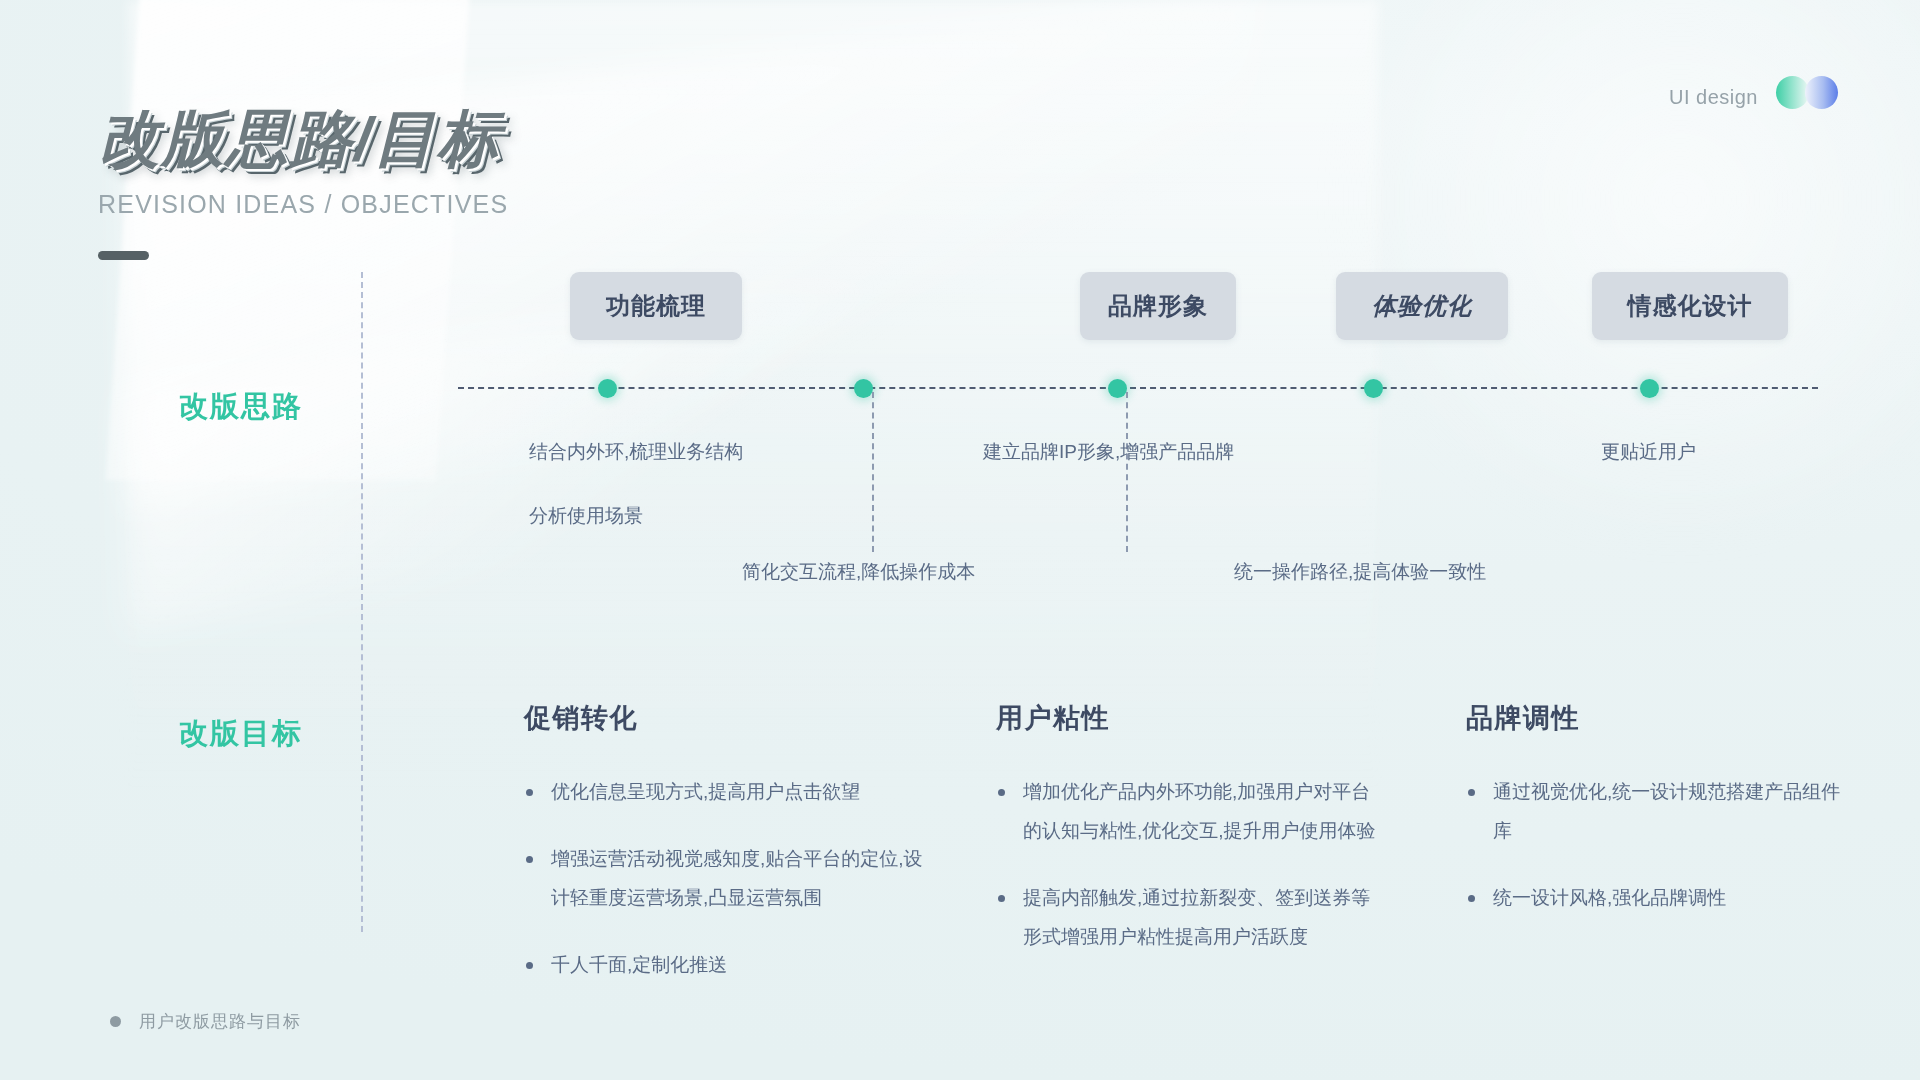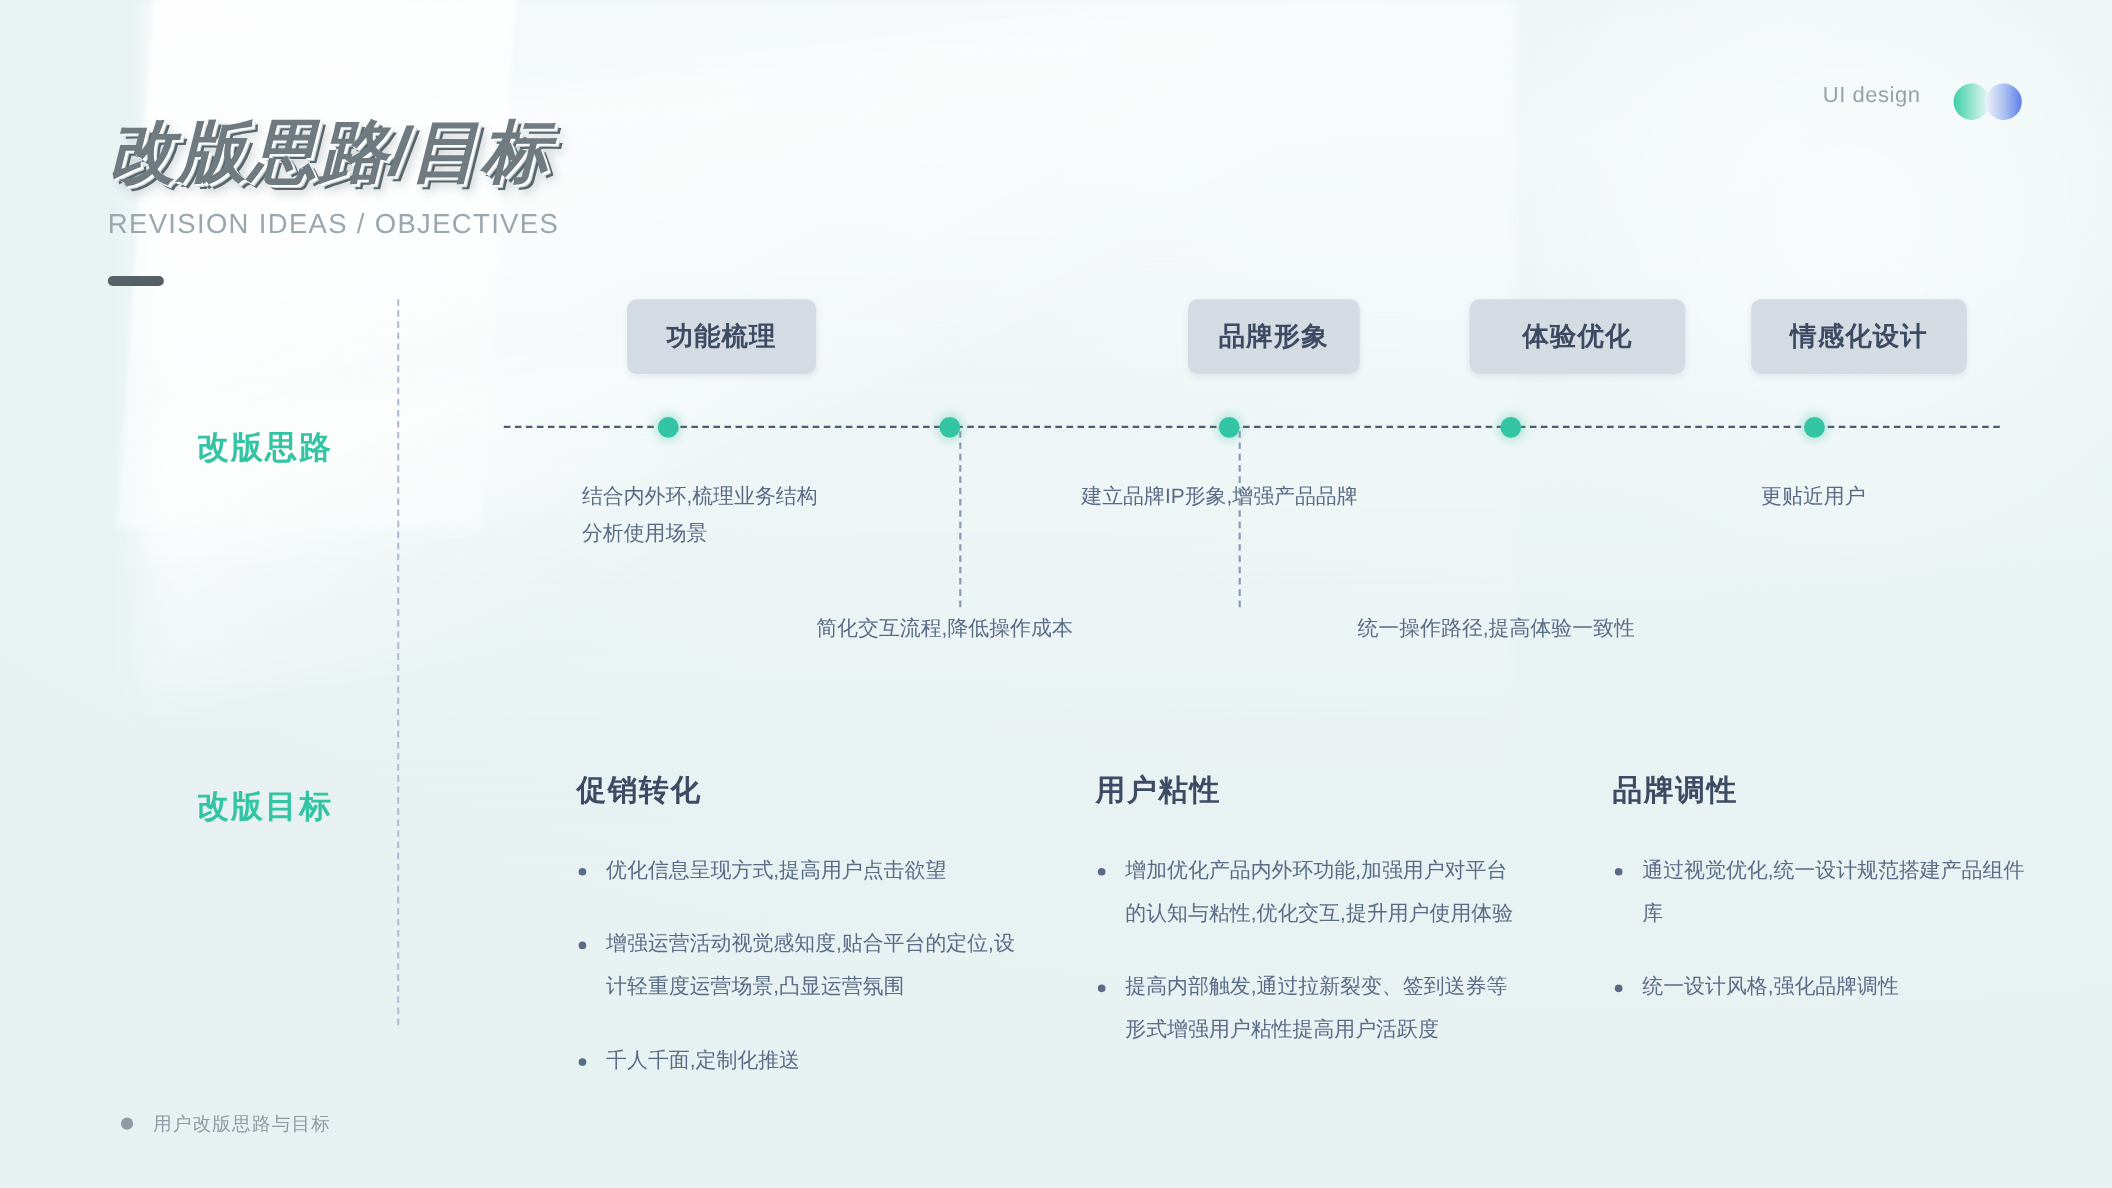--- a/index.html
+++ b/index.html
@@ -66,21 +66,21 @@
     color:#9aa7ad; font-weight:400;
   }
   #title-rule{
     margin-top:32px; width:51px; height:9px; border-radius:5px;
     background:#566165;
   }
 
   
   #brand{
     position:absolute; right:82px; top:76px;
-    display:flex; align-items:flex-start; gap:30px;
+    display:flex; align-items:flex-end; gap:18px;
   }
   #brand-label{ font-size:20px; color:#96a2a9; letter-spacing:.5px; }
   #brand-marks{ display:flex; align-items:center; }
   .brand-dot{ width:33px; height:33px; border-radius:50%; }
   .brand-dot.teal{ background:linear-gradient(90deg,#3ecfa6 0%,#9fe6d2 55%,#eef8f6 100%); }
   .brand-dot.blue{ background:linear-gradient(90deg,#eef2fb 0%,#a8bdf1 55%,#5c7ee8 100%); margin-left:-4px; }
 
   
   #guide-line{
     position:absolute; left:361px; top:272px; width:0; height:660px;
@@ -177,39 +177,39 @@
   </div>
 
   <div id="guide-line"></div>
 
   <div class="section-label" id="label-ideas">改版思路</div>
   <div class="section-label" id="label-objectives">改版目标</div>
 
   <div id="cards">
       <div class="card" style="left: 530px; width: 172px;">功能梳理</div>
       <div class="card" style="left: 1040px; width: 156px;">品牌形象</div>
-      <div class="card" style="left: 1296px; width: 196px;">体验优化</div>
+      <div class="card" style="left: 1296px; width: 172px; font-style: italic;">体验优化</div>
       <div class="card" style="left: 1552px; width: 196px;">情感化设计</div>
     </div>
 
   <div id="timeline"></div>
   <div id="timeline-dots">
       <div class="tl-dot" style="left: 598px;"></div>
       <div class="tl-dot" style="left: 854px;"></div>
       <div class="tl-dot" style="left: 1108px;"></div>
       <div class="tl-dot" style="left: 1364px;"></div>
       <div class="tl-dot" style="left: 1640px;"></div>
     </div>
   <div id="timeline-drops">
       <div class="tl-drop" style="left: 872px; height: 160px;"></div>
       <div class="tl-drop" style="left: 1126px; height: 160px;"></div>
     </div>
   <div id="timeline-caps">
       <div class="tl-cap" style="left: 529px; top: 432px;">结合内外环,梳理业务结构</div>
-      <div class="tl-cap" style="left: 529px; top: 466px;">分析使用场景</div>
+      <div class="tl-cap" style="left: 529px; top: 496px;">分析使用场景</div>
       <div class="tl-cap" style="left: 742px; top: 552px; text-align: right;">简化交互流程,降低操作成本</div>
       <div class="tl-cap" style="left: 983px; top: 432px;">建立品牌IP形象,增强产品品牌</div>
       <div class="tl-cap" style="left: 1234px; top: 552px;">统一操作路径,提高体验一致性</div>
       <div class="tl-cap" style="left: 1601px; top: 432px;">更贴近用户</div>
     </div>
 
   <div id="goals">
       <div class="goal-col" style="left: 524px; width: 400px;">
         <div class="goal-title">促销转化</div>
         <ul class="goal-list">

